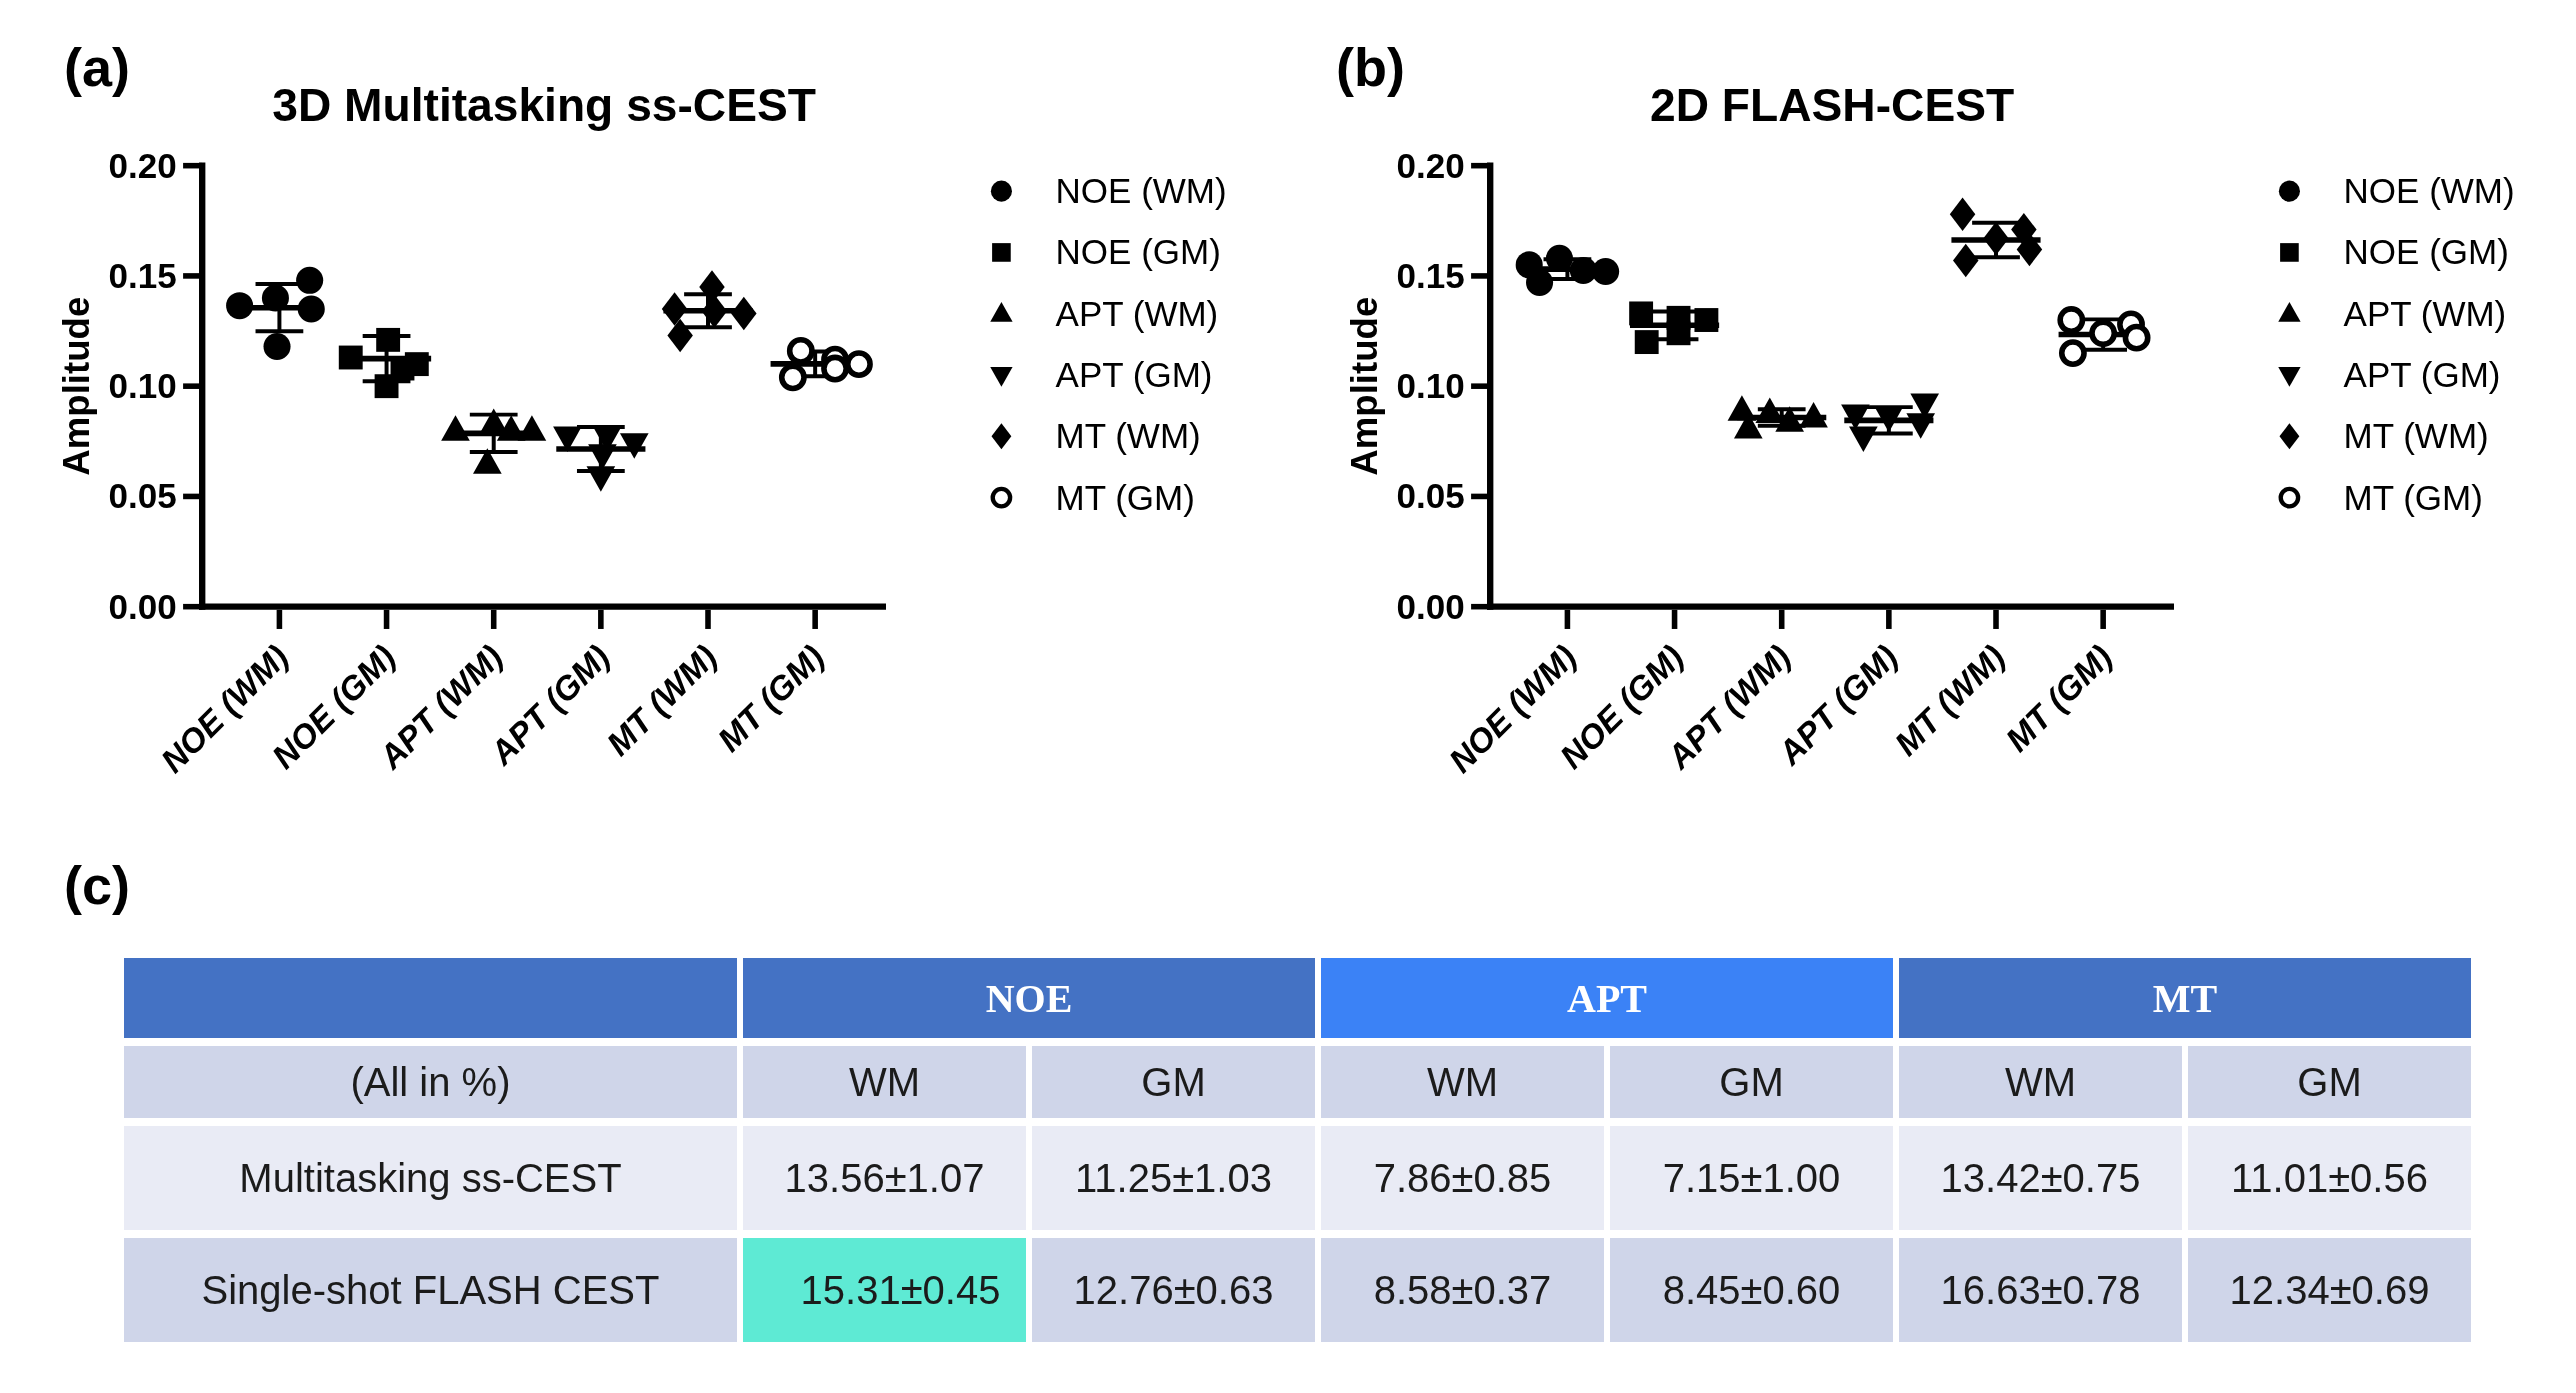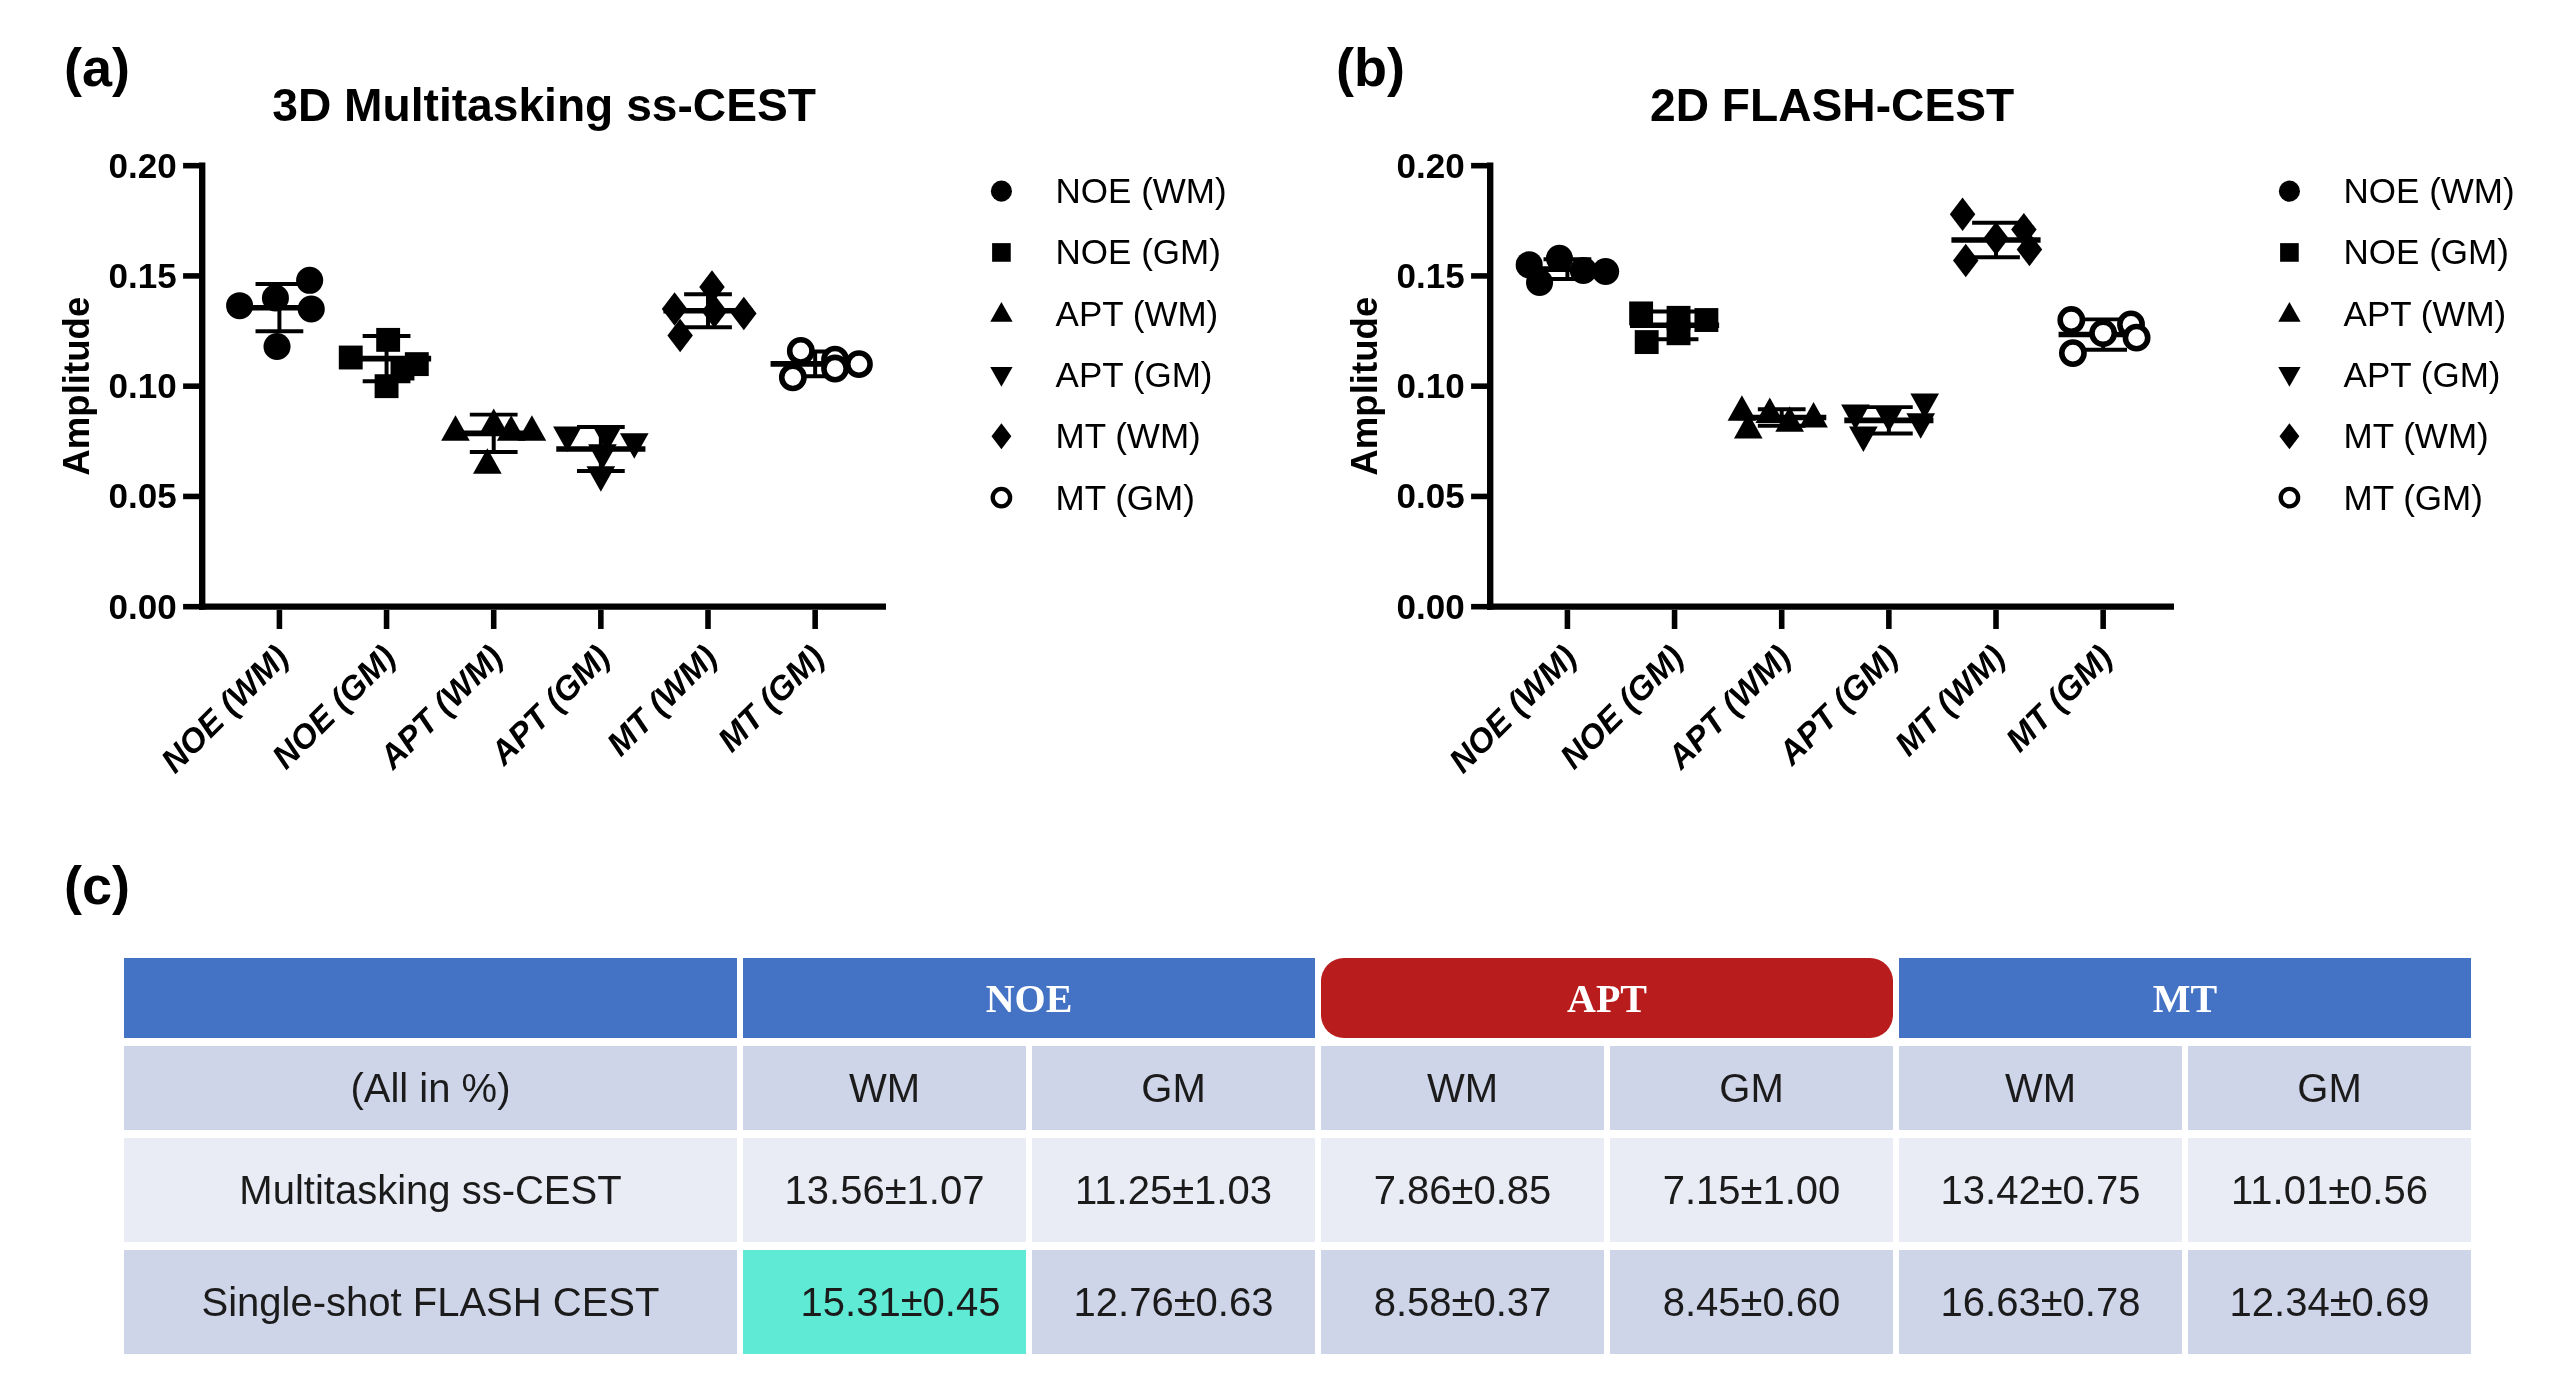--- a/index.html
+++ b/index.html
@@ -11,21 +11,21 @@
   #label-c{left:64px;top:858px;}
   .chart-svg{position:absolute;top:0;}
   #chart-a{left:0;}
   #chart-b{left:1288px;}
   
   #results-table{position:absolute;left:118px;top:950px;border-collapse:separate;
                  border-spacing:6.4px 8px;table-layout:fixed;}
   #results-table td,#results-table th{text-align:center;vertical-align:middle;
                  font-size:40px;font-weight:normal;color:#1b1b1b;padding:0;}
   #results-table th.hdr{color:#ffffff;font-weight:bold;height:80px;font-family:Liberation Serif, serif;}
-  #results-table .sub td{height:84px;}
+  #results-table .sub td{height:72px;}
   #results-table .datarow td{height:104px;}
   col.c-label{width:613px;}
   col.c-val{width:283px;}
 </style>
 </head>
 <body>
 
 <div class="panel-label" id="label-a">(a)</div>
 <div class="panel-label" id="label-b">(b)</div>
 <div class="panel-label" id="label-c">(c)</div>
@@ -274,21 +274,21 @@
       <col class="c-val">
       <col class="c-val">
     <col class="c-val">
       <col class="c-val">
       <col class="c-val">
   </colgroup>
   <tbody>
       <tr>
     <th class="hdr" style="background: rgb(68, 114, 196); color: rgb(255, 255, 255);"></th>
     <th class="hdr" colspan="2" style="background: rgb(68, 114, 196); color: rgb(255, 255, 255);">NOE</th>
-    <th class="hdr" colspan="2" style="background: #b91c1c; color: rgb(255, 255, 255); border-radius: 23px;">APT</th>
+    <th class="hdr" colspan="2" style="background: #3b82f6; color: rgb(255, 255, 255);">APT</th>
     <th class="hdr" colspan="2" style="background: rgb(68, 114, 196); color: rgb(255, 255, 255);">MT</th>
   </tr>
   <tr class="sub">
     <td class="dark" style="background: rgb(207, 213, 233);">(All in %)</td>
     <td class="dark" style="background: rgb(207, 213, 233);">WM</td>
     <td class="dark" style="background: rgb(207, 213, 233);">GM</td>
     <td class="dark" style="background: rgb(207, 213, 233);">WM</td>
     <td class="dark" style="background: rgb(207, 213, 233);">GM</td>
     <td class="dark" style="background: rgb(207, 213, 233);">WM</td>
     <td class="dark" style="background: rgb(207, 213, 233);">GM</td>

